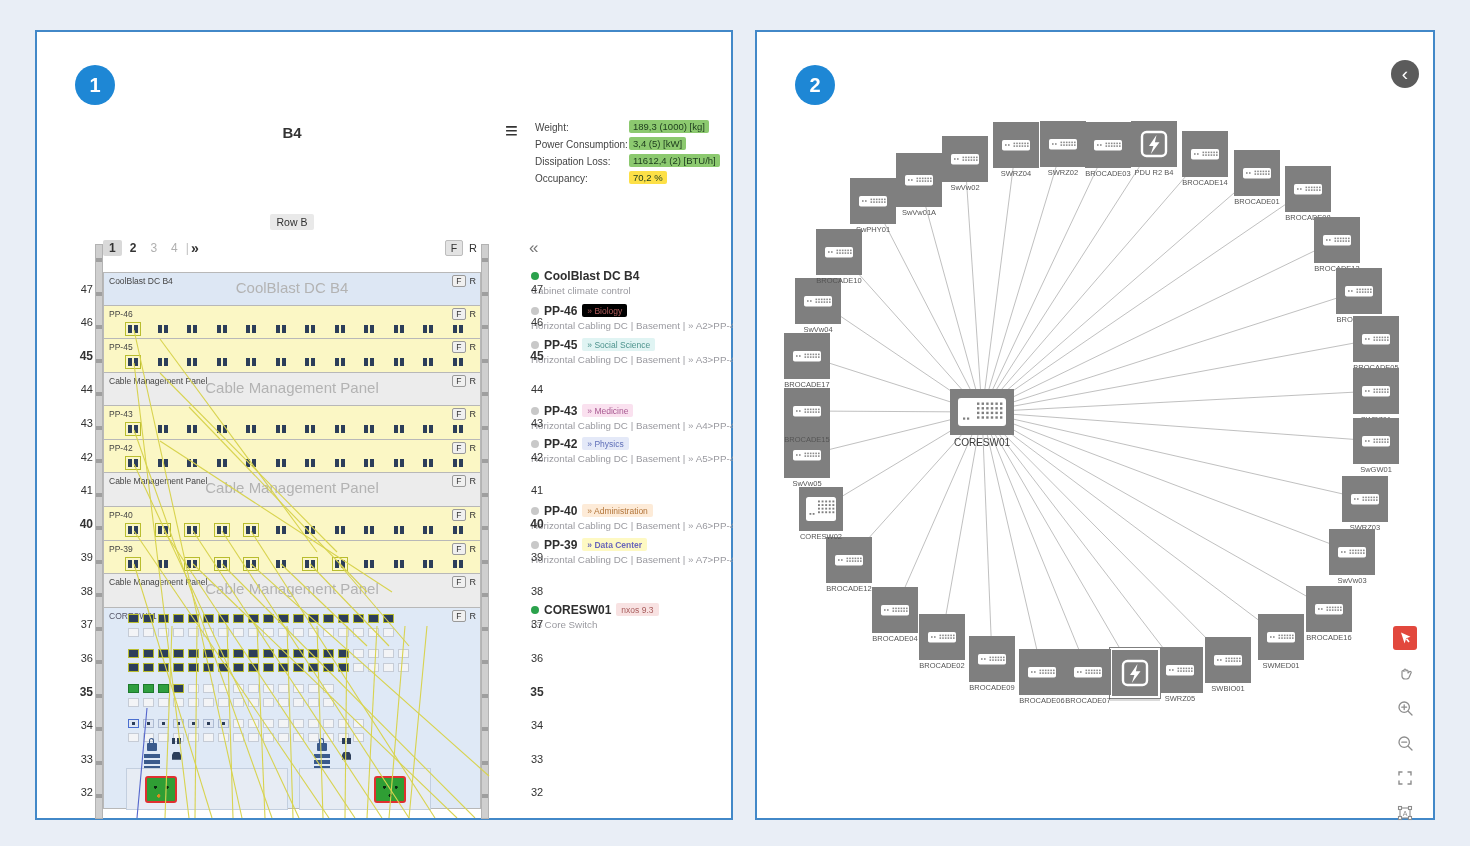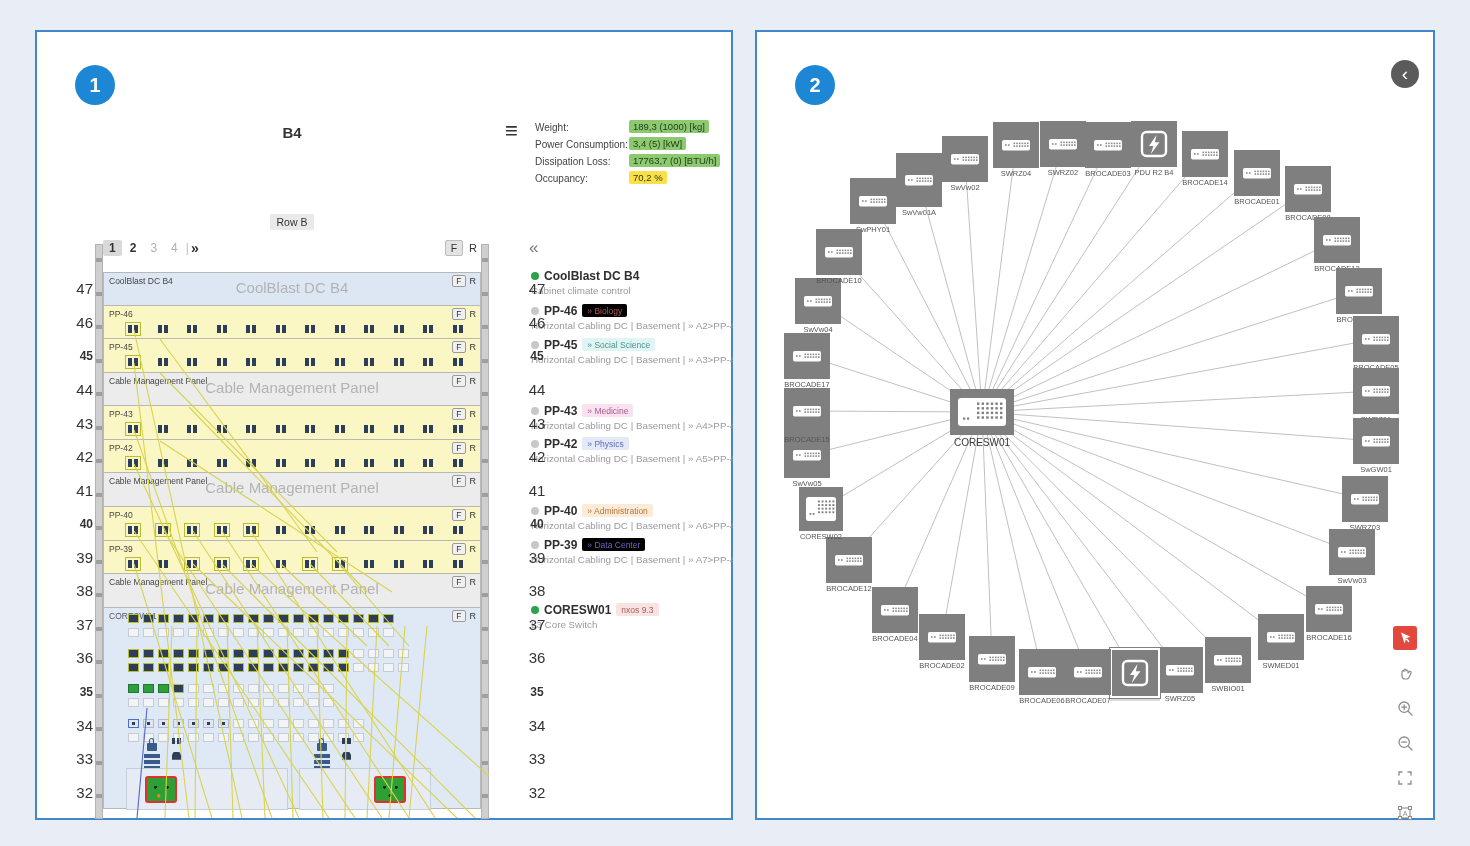--- a/index.html
+++ b/index.html
@@ -25,21 +25,21 @@
   .pg.b{font-weight:bold}
   .pg.dim{color:#b0b0b0}
   .pg-sep{color:#c0c0c0}
   .pg-more{font-size:14px;font-weight:bold;cursor:pointer}
   .fbtn{background:#e3e3e3;border:1px solid #bdbdbd;border-radius:2px;font-size:10.5px;padding:1px 5px;cursor:pointer}
   .rbtn{font-size:11px;padding:1px 4px;cursor:pointer}
   .collapse{position:absolute;left:492px;top:206px;font-size:17px;color:#777;cursor:pointer;z-index:5}
   .ruler{position:absolute;top:240px;width:24px;z-index:4}
   #lruler{left:34px}
   #rruler{left:488px}
-  .runit{height:33.5625px;display:flex;align-items:center;font-size:15px;color:#333}
+  .runit{height:33.5625px;display:flex;align-items:center;font-size:11px;color:#333}
   #lruler .runit{justify-content:flex-end;padding-right:2px}
   #rruler .runit{justify-content:center}
   .runit.b{font-weight:bold;font-size:12px}
   .rack{position:absolute;left:58px;top:240px;width:394px;height:537px;z-index:1}
   .rail{position:absolute;top:-28px;bottom:-10px;width:8px;background:#cfcfcf;border:1px solid #b3b3b3;box-sizing:border-box;background-image:repeating-linear-gradient(180deg,transparent 0 13px,#9f9f9f 13px 17px,transparent 17px 33.5px)}
   .rail.l{left:0}.rail.r{right:0}
   .rack-body{position:absolute;left:8px;right:8px;top:0;height:537px}
   .rrow{position:absolute;left:0;width:378px;box-sizing:border-box;border:1px solid #b8b8b8;border-top:none}
   .rrow.first{border-top:1px solid #b8b8b8}
   .rrow.patch{background:#fbf7c5}
@@ -106,21 +106,21 @@
       <div class="srow">
         <span class="slabel">Weight:</span>
         <span class="sval">189,3 (1000) [kg]</span>
       </div>
       <div class="srow">
         <span class="slabel">Power Consumption:</span>
         <span class="sval">3,4 (5) [kW]</span>
       </div>
       <div class="srow">
         <span class="slabel">Dissipation Loss:</span>
-        <span class="sval">17763,7 (0) [BTU/h]</span>
+        <span class="sval">11612,4 (2) [BTU/h]</span>
       </div>
       <div class="srow">
         <span class="slabel">Occupancy:</span>
         <span class="sval yellow">70,2 %</span>
       </div>
     </div>
   <div class="rowb-wrap">
     <span class="rowb">Row B</span>
   </div>
   <div class="pagebar">
@@ -597,21 +597,21 @@
           <span class="ldot" style="background: rgb(200, 200, 200);"></span>
           <span class="lname">PP-40</span>
           <span class="lbadge" style="background: rgb(253, 235, 216); color: rgb(179, 118, 59);">» Administration</span>
         </div>
         <div class="l2">Horizontal Cabling DC | Basement |  » A6&gt;PP-47 (1-1.</div>
       </div>
       <div class="litem" style="top: 505px;">
         <div class="l1">
           <span class="ldot" style="background: rgb(200, 200, 200);"></span>
           <span class="lname">PP-39</span>
-          <span class="lbadge" style="background: #000000; color: rgb(106, 102, 187);">» Data Center</span>
+          <span class="lbadge" style="background: #fef9c3; color: rgb(106, 102, 187); font-weight: bold;">» Data Center</span>
         </div>
         <div class="l2">Horizontal Cabling DC | Basement |  » A7&gt;PP-47 (1-1.</div>
       </div>
       <div class="litem" style="top: 570px;">
         <div class="l1">
           <span class="ldot" style="background: rgb(43, 162, 76);"></span>
           <span class="lname">CORESW01</span>
           <span class="lbadge" style="background: rgb(248, 226, 226); color: rgb(168, 92, 92);">nxos 9.3</span>
         </div>
         <div class="l2">L3 Core Switch</div>

